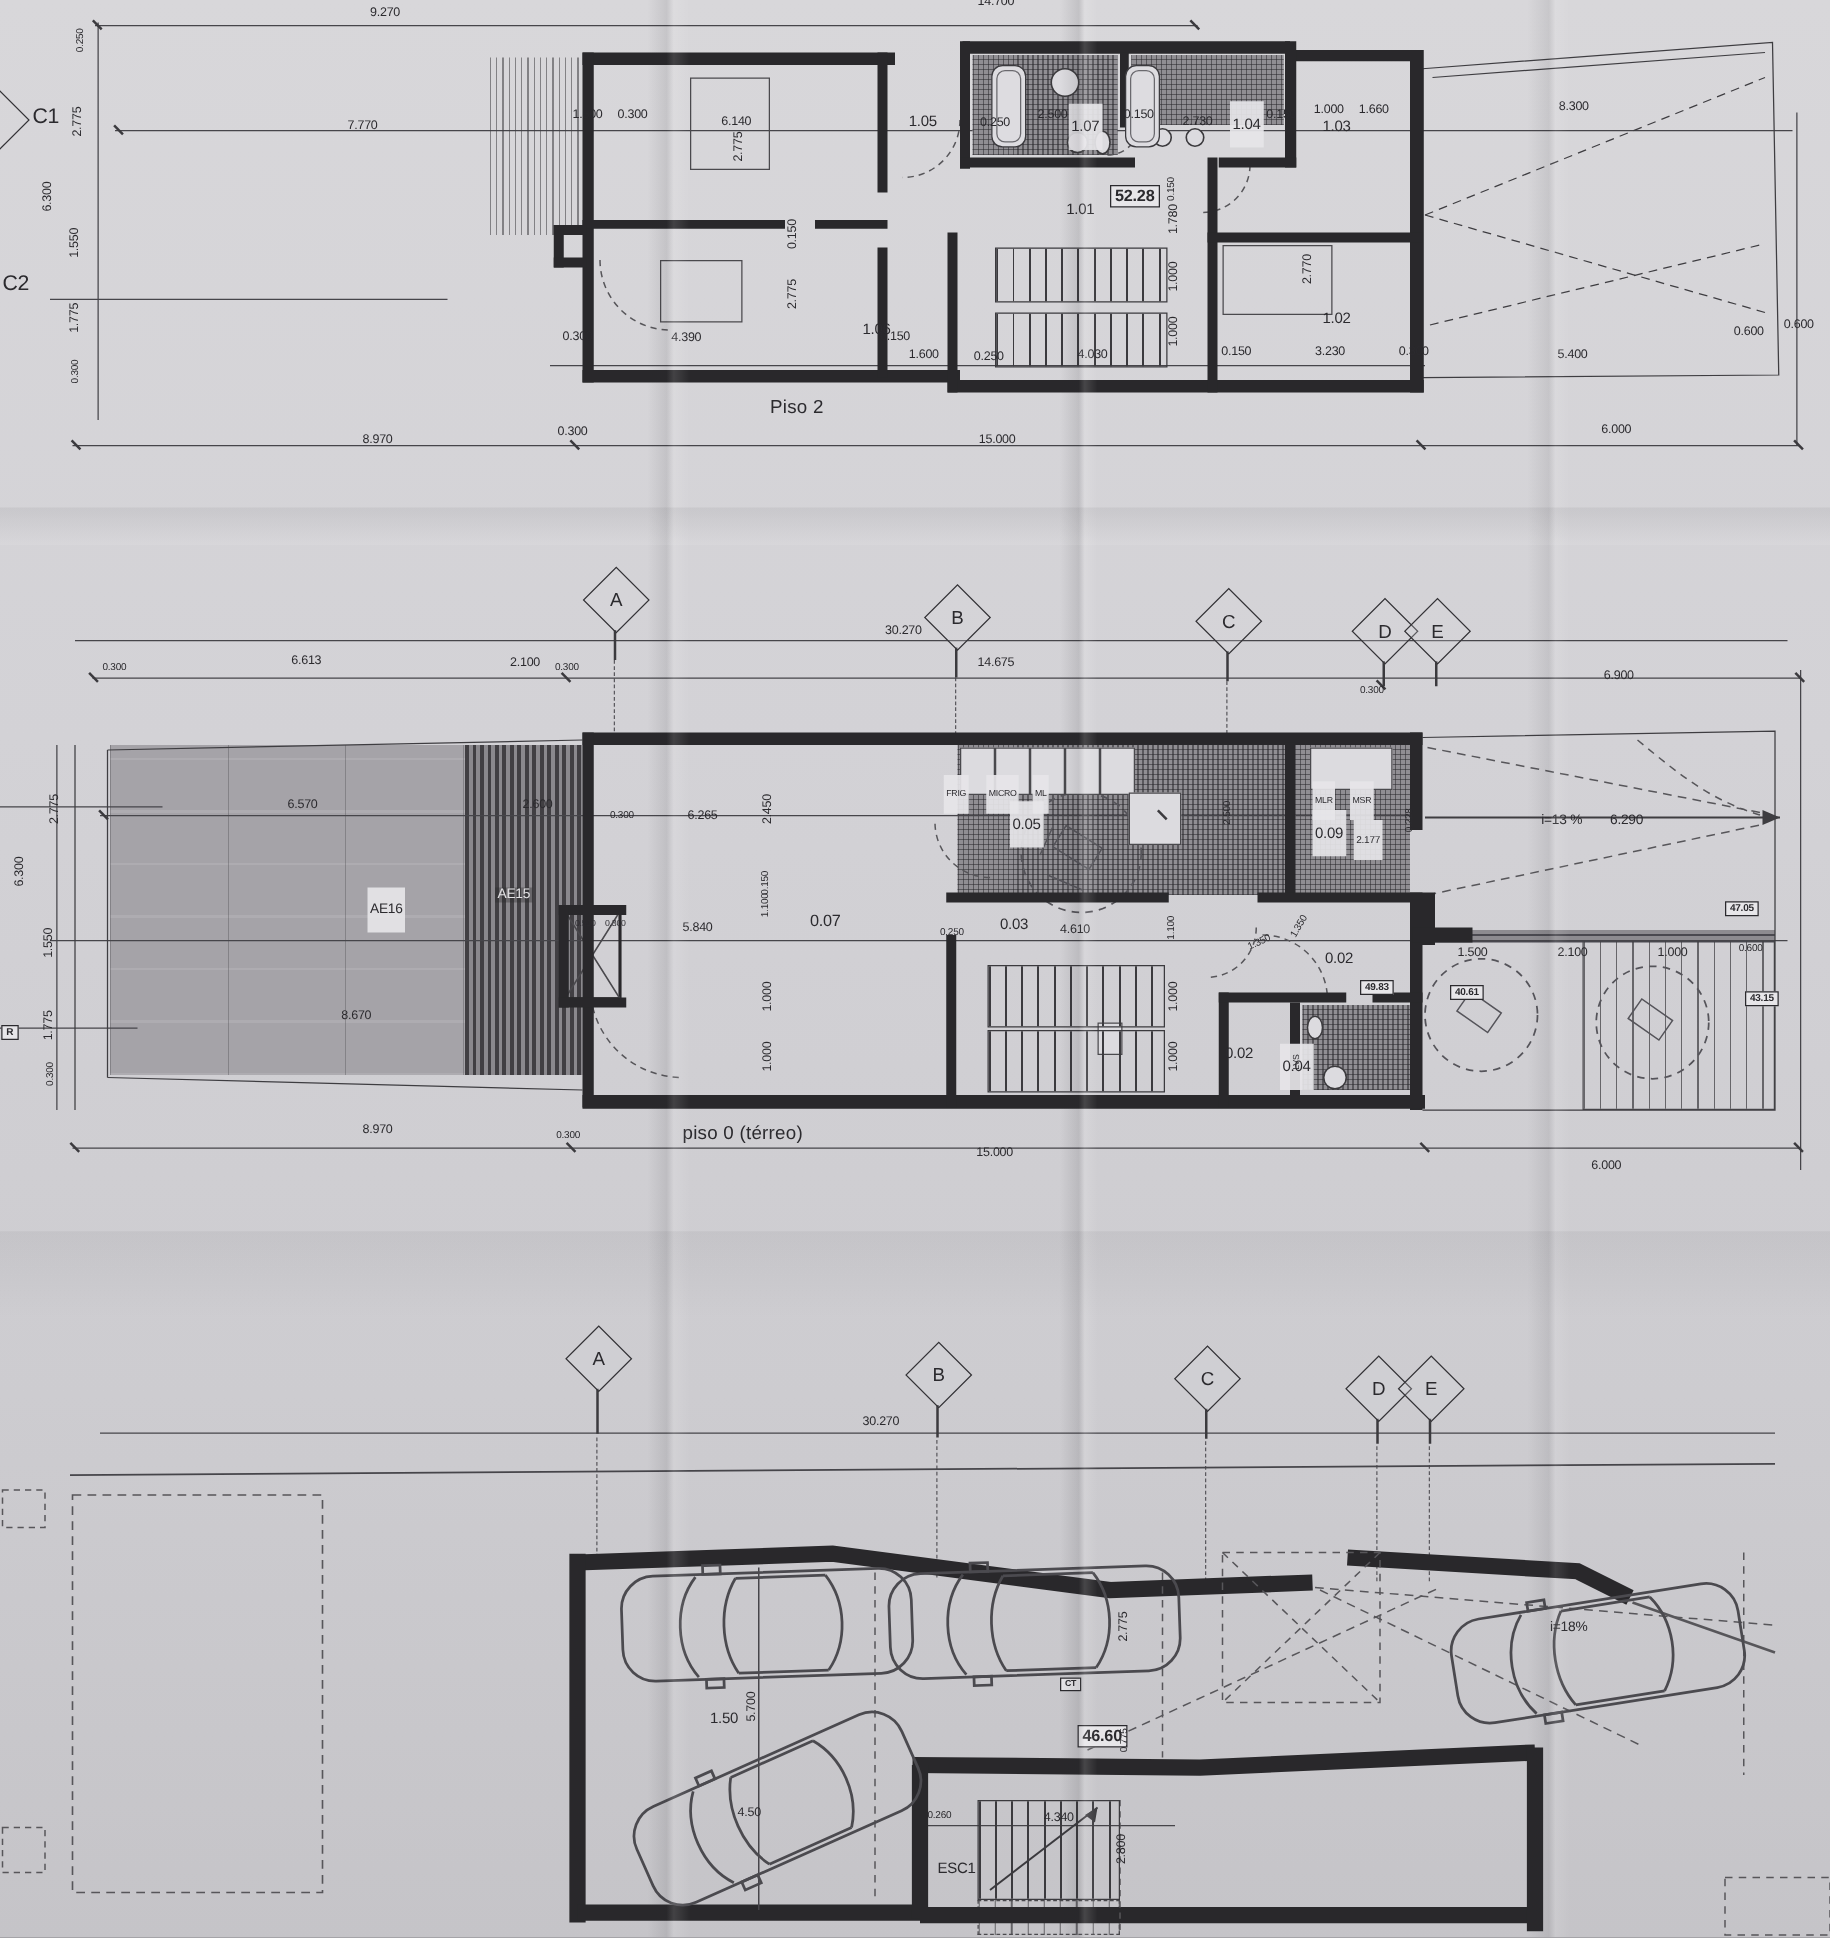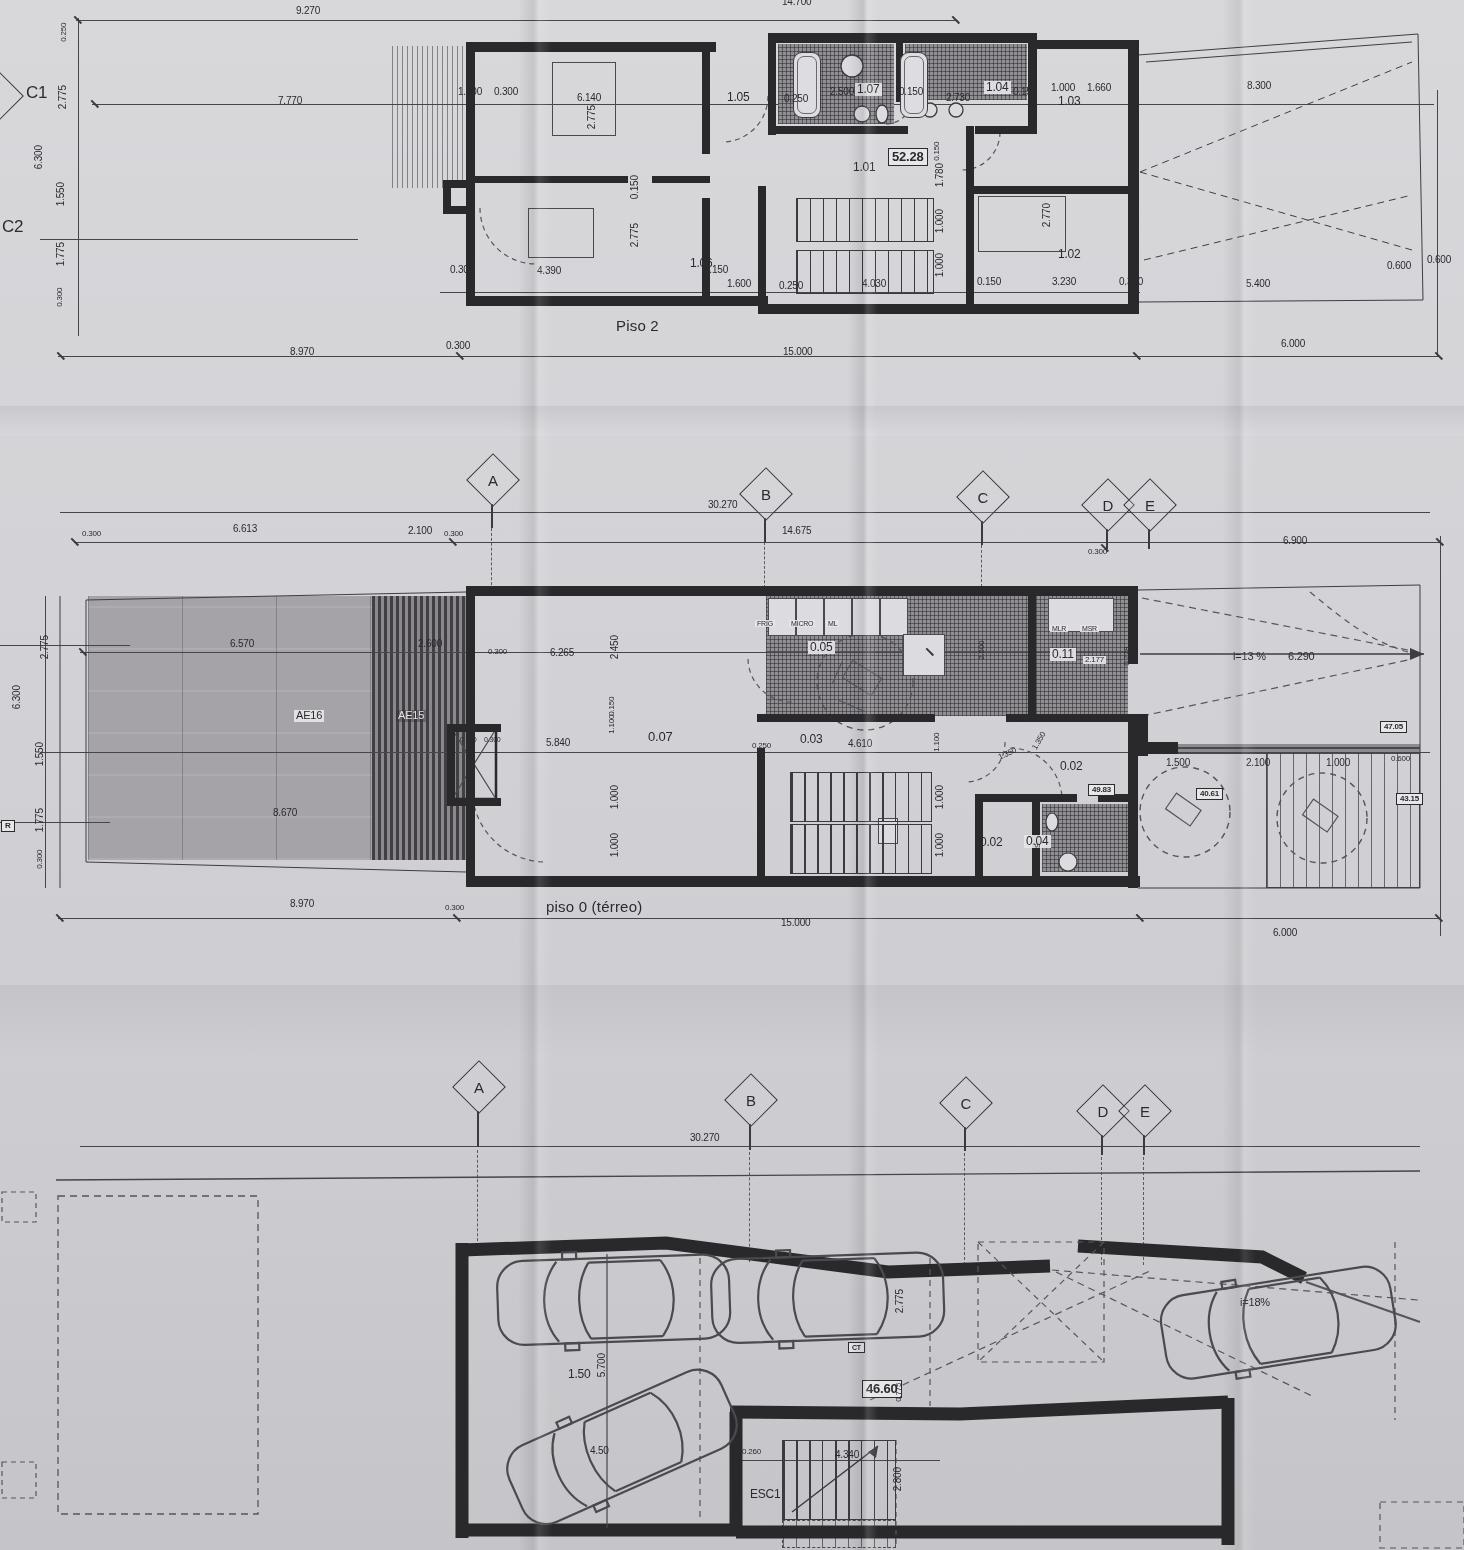--- a/index.html
+++ b/index.html
@@ -4,21 +4,21 @@
 <style>
   html,body{margin:0;padding:0;background:#9a999d}
   .sheet{position:relative;width:1464px;height:1550px;overflow:hidden;
     font-family:"Liberation Sans",sans-serif;color:#2b2a2e;
     background:linear-gradient(180deg,#d8d7da 0%,#d3d2d6 38%,#cdccd0 72%,#c5c4c8 100%)}
   .lbl{position:absolute;font-size:10px;line-height:1.05;color:#2b2a2e;white-space:nowrap;z-index:7;letter-spacing:-.2px}
   .f7{font-size:7px}.f8{font-size:8px}.f11{font-size:11px}.f12{font-size:12px}.f13{font-size:13px}
   .f15{font-size:15px;letter-spacing:.2px}.f17{font-size:17px}
   .v{transform:rotate(-90deg);transform-origin:center}
   .boxed{border:1.5px solid #2b2a2e;background:#e7e6e9;padding:1px 3px;font-weight:700}
-  .onhatch{background:rgba(230,229,232,.92);padding:0 2px}
+  .onhatch{background:rgba(230,229,232,.92);padding:12px 2px}
   .wall{position:absolute;background:#29282b;z-index:4}
   .thinrect{position:absolute;border:1px solid #4a494d;z-index:3}
   .dimline{position:absolute;background:#46454a;height:1px;z-index:2}
   .vert{width:1px}
   .dashv{position:absolute;width:0;border-left:1px dashed #5b5a5f;z-index:2}
   .tick{position:absolute;width:10px;height:1.5px;background:#3b3a3e;transform:rotate(45deg);z-index:3}
   .tile{position:absolute;background-color:#908e93;z-index:2;
     background-image:repeating-linear-gradient(0deg,rgba(35,34,38,.5) 0 1px,transparent 1px 4px),
                      repeating-linear-gradient(90deg,rgba(35,34,38,.5) 0 1px,transparent 1px 4px)}
   .patio{position:absolute;background:#a5a3a8;z-index:2;
@@ -353,21 +353,21 @@
   <span class="lbl" style="left:418px;top:639px">2.600</span>
   <span class="lbl f8" style="left:488px;top:648px">0.300</span>
   <span class="lbl" style="left:273px;top:808px">8.670</span>
   <span class="lbl" style="left:550px;top:648px">6.265</span>
   <span class="lbl v" style="left:603px;top:642px">2.450</span>
   <span class="lbl f12 onhatch" style="left:808px;top:641px">0.05</span>
   <span class="lbl f7 onhatch" style="left:755px;top:620px">FRIG</span>
   <span class="lbl f7 onhatch" style="left:789px;top:620px">MICRO</span>
   <span class="lbl f7 onhatch" style="left:826px;top:620px">ML</span>
   <span class="lbl v f8" style="left:973px;top:646px">2.500</span>
-  <span class="lbl f12 onhatch" style="left:1050px;top:648px">0.11</span>
+  <span class="lbl f12 onhatch" style="left:1050px;top:648px">0.09</span>
   <span class="lbl f7 onhatch" style="left:1050px;top:625px">MLR</span>
   <span class="lbl f7 onhatch" style="left:1080px;top:625px">MSR</span>
   <span class="lbl f8 onhatch" style="left:1083px;top:656px">2.177</span>
   <span class="lbl v f8" style="left:1118px;top:652px">0.228</span>
   <span class="lbl v f8" style="left:603px;top:702px">0.150</span>
   <span class="lbl v f8" style="left:603px;top:720px">1.100</span>
   <span class="lbl f13" style="left:648px;top:730px">0.07</span>
   <span class="lbl" style="left:546px;top:738px">5.840</span>
   <span class="lbl f7" style="left:460px;top:736px">0.510</span>
   <span class="lbl f7" style="left:484px;top:736px">0.300</span>
@@ -386,21 +386,21 @@
   <span class="lbl f12" style="left:980px;top:836px">0.02</span>
   <span class="lbl f12 onhatch" style="left:1024px;top:835px">0.04</span>
   <span class="lbl v f7" style="left:1032px;top:846px">LVS</span>
   <span class="lbl f11" style="left:1233px;top:651px">i=13 %</span>
   <span class="lbl f11" style="left:1288px;top:651px">6.290</span>
   <span class="lbl boxed f8" style="left:1380px;top:721px">47.05</span>
   <span class="lbl" style="left:1166px;top:758px">1.500</span>
   <span class="lbl" style="left:1246px;top:758px">2.100</span>
   <span class="lbl" style="left:1326px;top:758px">1.000</span>
   <span class="lbl f8" style="left:1391px;top:755px">0.600</span>
-  <span class="lbl boxed f8" style="left:1196px;top:788px">40.61</span>
+  <span class="lbl boxed f8" style="left:1160px;top:788px">40.61</span>
   <span class="lbl boxed f8" style="left:1396px;top:793px">43.15</span>
   <span class="lbl" style="left:290px;top:899px">8.970</span>
   <span class="lbl f8" style="left:445px;top:904px">0.300</span>
   <span class="lbl f15" style="left:546px;top:899px">piso 0 (térreo)</span>
   <span class="lbl" style="left:781px;top:918px">15.000</span>
   <span class="lbl" style="left:1273px;top:928px">6.000</span>
   <span class="lbl v" style="left:33px;top:642px">2.775</span>
   <span class="lbl v" style="left:5px;top:692px">6.300</span>
   <span class="lbl v" style="left:28px;top:749px">1.550</span>
   <span class="lbl v" style="left:28px;top:815px">1.775</span>

